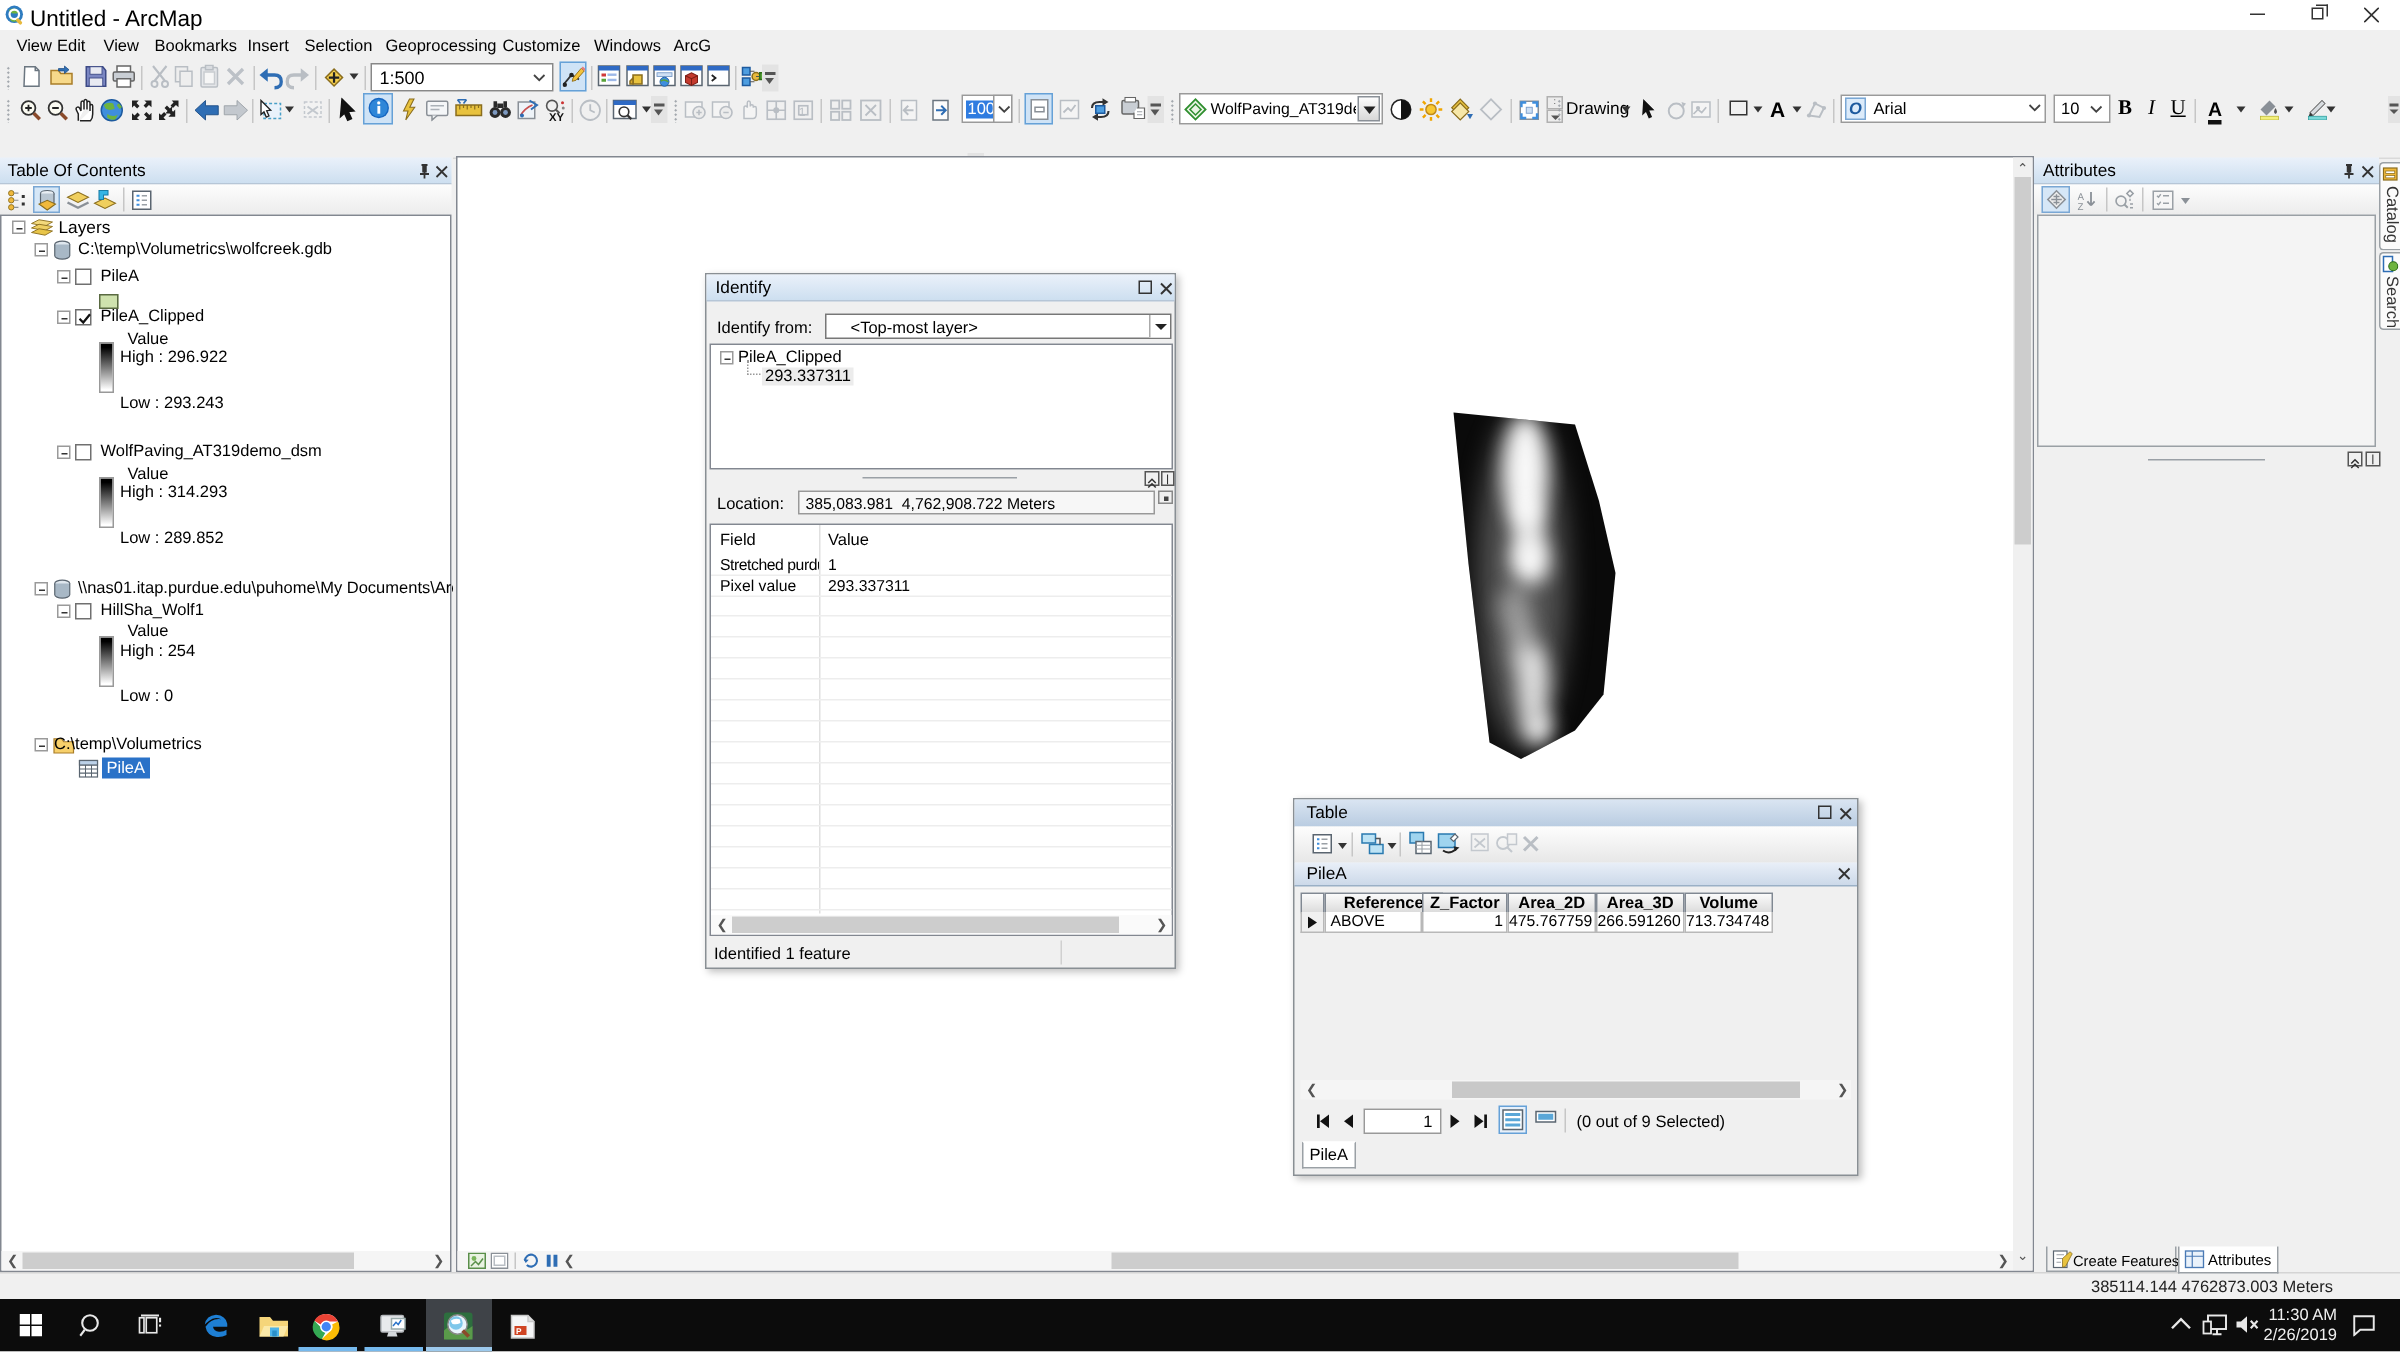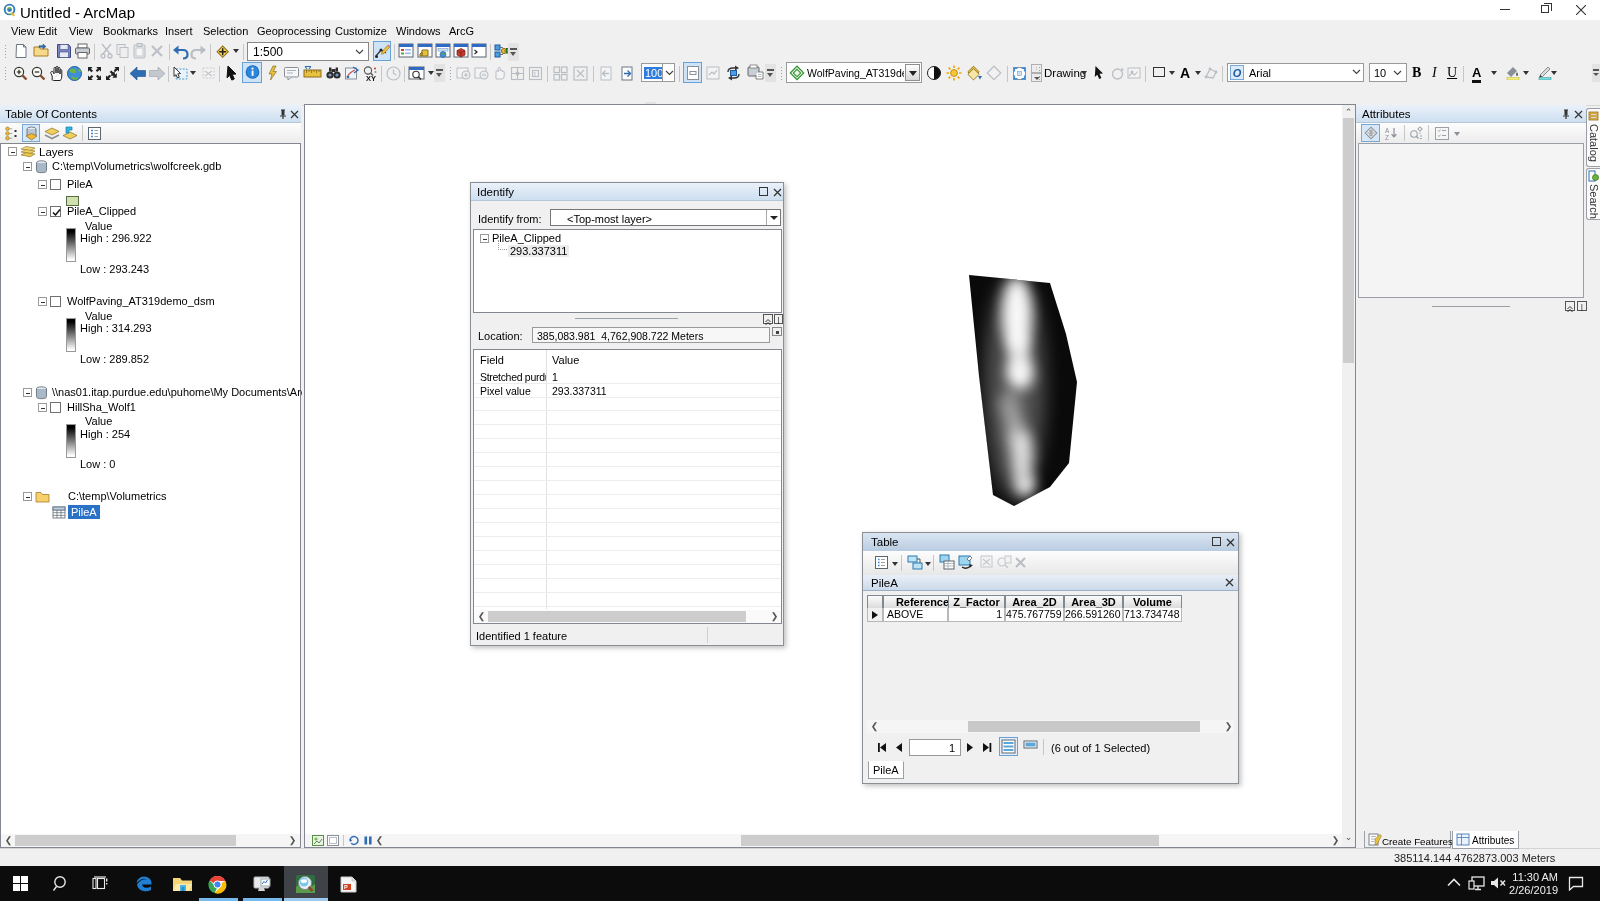--- a/index.html
+++ b/index.html
@@ -691,21 +691,21 @@
 <div class="cb" style="left:50px;top:298px"></div>
 <div class="treetxt" style="left:67px;top:297px">HillSha_Wolf1</div>
 <div class="treetxt" style="left:85px;top:311px">Value</div>
 <div class="gradbar" style="left:66px;top:320px;height:34px"></div>
 <div class="treetxt" style="left:80px;top:324px">High : 254</div>
 <div class="treetxt" style="left:80px;top:354px">Low : 0</div>
 <div class="expbox" style="left:23px;top:388px"></div>
 <svg class="ab" style="left:35px;top:386px" width="15" height="13" viewBox="0 0 15 13">
       <path d="M1 12 V2.5 h5 l1.5 2 H14 v7.5 z" fill="#f7d06b" stroke="#a97d28" stroke-width=".8"></path>
     </svg>
-<div class="treetxt" style="left:68px;top:386px">C:\temp\Volumetrics</div>
+<div class="treetxt" style="left:36px;top:386px">C:\temp\Volumetrics</div>
 <svg class="ab" style="left:52px;top:402px" width="14" height="13" viewBox="0 0 14 13">
       <rect x="1" y="1" width="12" height="11" fill="#fff" stroke="#5a6570" stroke-width=".8"></rect>
       <path d="M1 4 h12 M1 6.7 h12 M1 9.4 h12 M5 1 v11 M9 1 v11" stroke="#5a6570" stroke-width=".7"></path>
       <rect x="1" y="1" width="12" height="3" fill="#bcd1e8" stroke="#5a6570" stroke-width=".8"></rect>
     </svg>
 <div class="ab" style="left:68px;top:401px;background:#2a72c8;color:#fff;font-size:11px;padding:1px 3px">PileA</div>
 
 <div class="ab" style="left:1px;top:730px;width:299px;height:13px;background:#f5f5f5"></div>
 <div class="vscrollarrow" style="left:2px;top:730px">❮</div>
 <div class="ab" style="left:15px;top:731px;width:221px;height:11px;background:#cdcdcd"></div>
@@ -997,17 +997,17 @@
       <rect x="1" y="1" width="13" height="13" fill="#fff" stroke="#5a6570"></rect>
       <rect x="2.5" y="3" width="10" height="2" fill="#5aa7d8"></rect>
       <rect x="2.5" y="6.5" width="10" height="2" fill="#5aa7d8"></rect>
       <rect x="2.5" y="10" width="10" height="2" fill="#5aa7d8"></rect>
     </svg>
 <svg class="ab" style="left:160px;top:206px" width="15" height="15" viewBox="0 0 15 15">
       <rect x="1" y="2" width="13" height="7" fill="#fff" stroke="#5a6570"></rect>
       <rect x="2.5" y="3.5" width="10" height="4" fill="#5aa7d8"></rect>
     </svg>
 <div class="sep1" style="left:180px;top:206px"></div>
-<div class="ab" style="left:188px;top:209px;font-size:11px">(6 out of 1 Selected)</div>
+<div class="ab" style="left:188px;top:209px;font-size:11px">(0 out of 9 Selected)</div>
 
 <div class="ab" style="left:5px;top:228px;width:36px;height:18px;background:#fff;border:1px solid #9aa0a5;border-top:1px solid #fff"></div>
 <div class="ab" style="left:10px;top:231px;font-size:11px">PileA</div>
 </div>
 
 </body></html>

